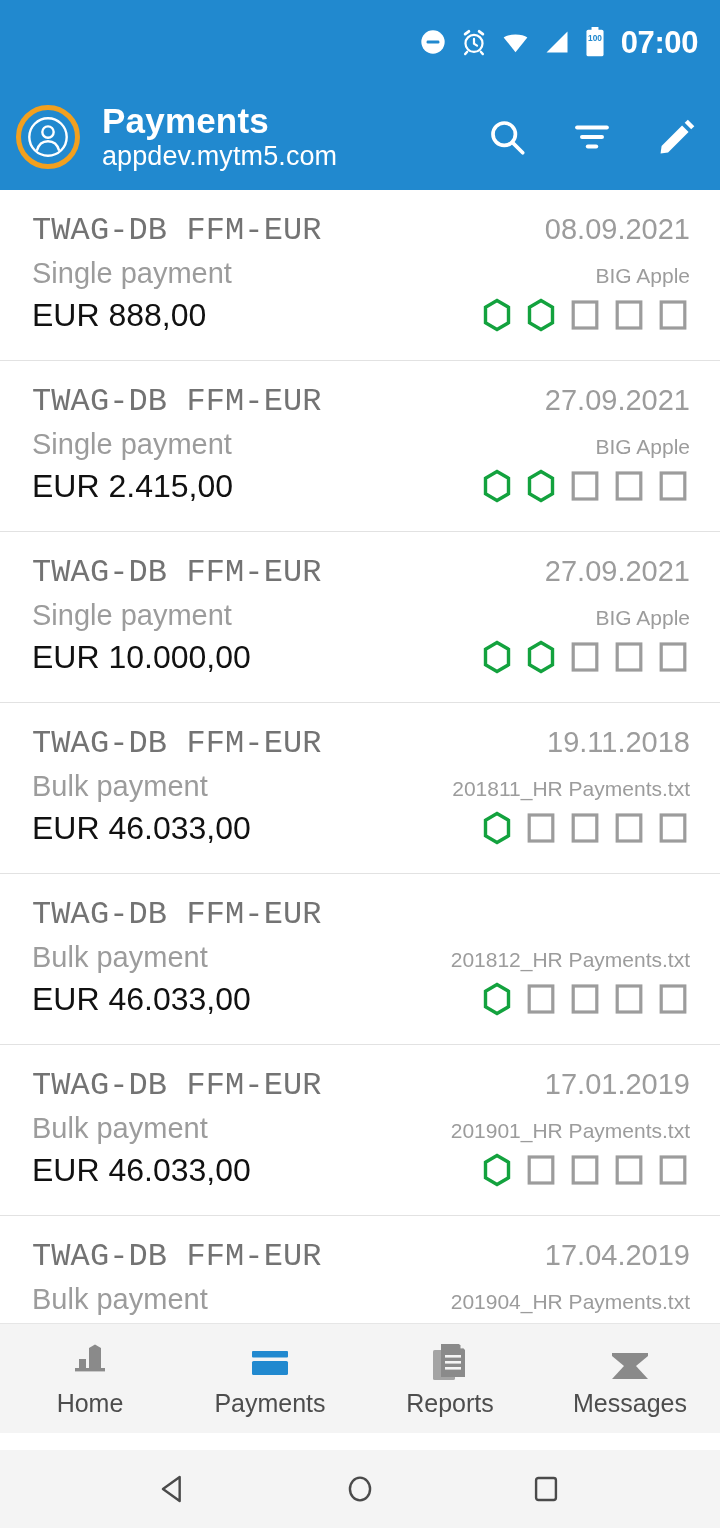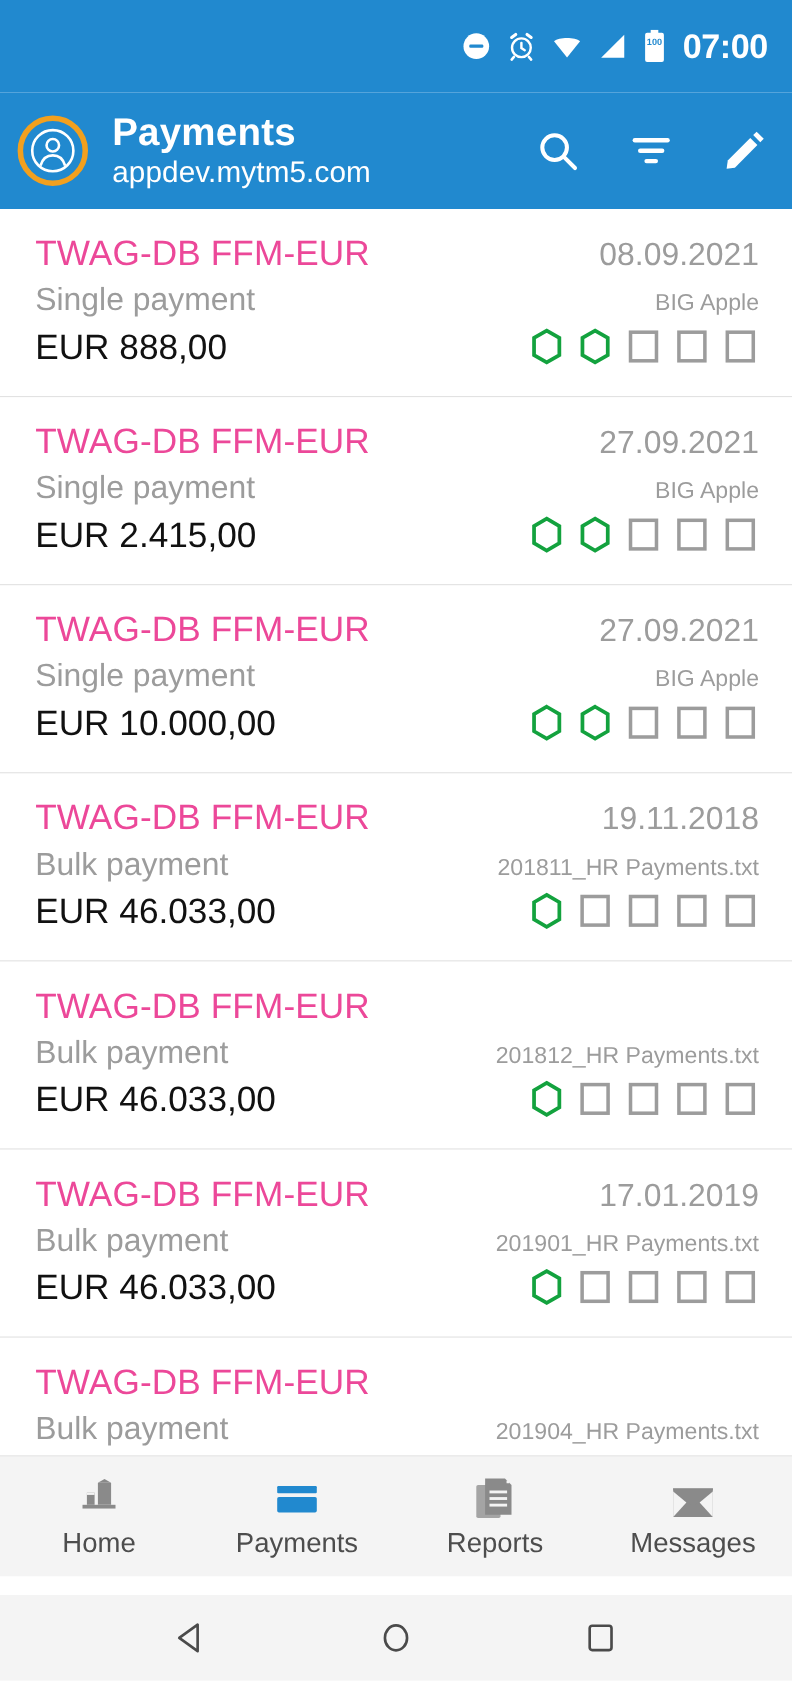--- a/index.html
+++ b/index.html
@@ -93,24 +93,25 @@
     position:relative;
   }
   .row-line {
     display:flex;
     align-items:baseline;
     justify-content:space-between;
     gap:14px;
   }
   .r-title {
     font-size:32px;
-    color:#ec4899;
+    color:#737373;
     font-weight:normal;
     letter-spacing:0.1px;
     white-space:nowrap;
+    font-family:Liberation Mono, monospace;
   }
   .r-date {
     font-size:29px;
     color:#9c9c9c;
     white-space:nowrap;
   }
   .row-line.l2 { margin-top:8px; }
   .r-type {
     font-size:29px;
     color:#9c9c9c;
@@ -488,20 +489,21 @@
             <svg width="30" height="34" viewBox="0 0 30 34">
               <rect x="3.2" y="4" width="23.6" height="26" fill="none" stroke="#9c9c9c" stroke-width="3.2"></rect>
             </svg>
           </span>
         </span>
       </div>
     </div>
     <div class="row">
       <div class="row-line l1">
         <span class="r-title">TWAG-DB FFM-EUR</span>
+        <span class="r-date">17.04.2019</span>
       </div>
       <div class="row-line l2">
         <span class="r-type">Bulk payment</span>
         <span class="r-ref">201904_HR Payments.txt</span>
       </div>
       <div class="row-line l3">
         <span class="r-amount">EUR 46.033,00</span>
         <span class="r-status">
           <span class="stat">
             <svg width="30" height="34" viewBox="0 0 30 34">

